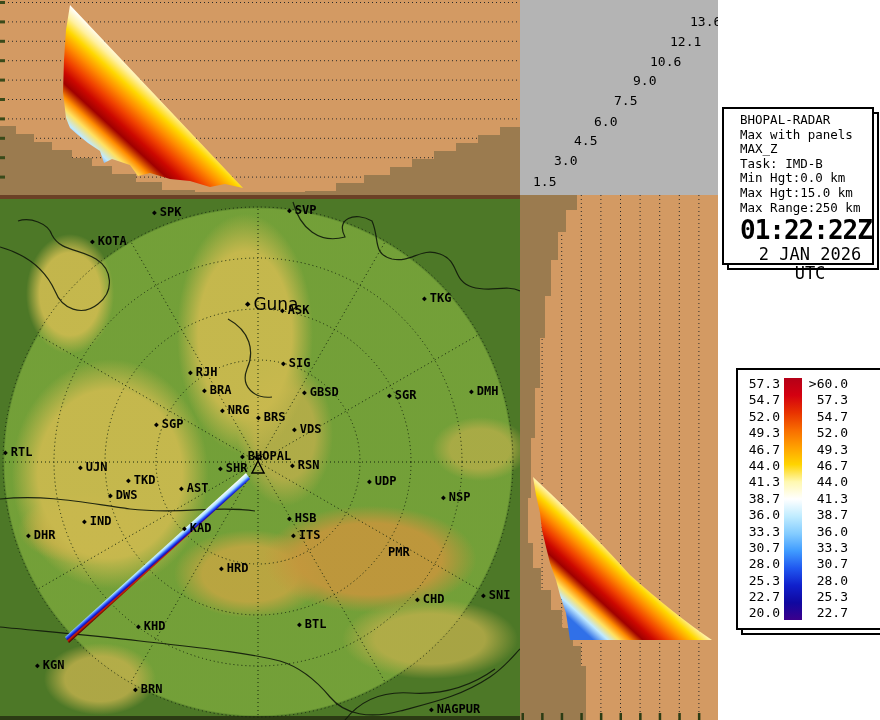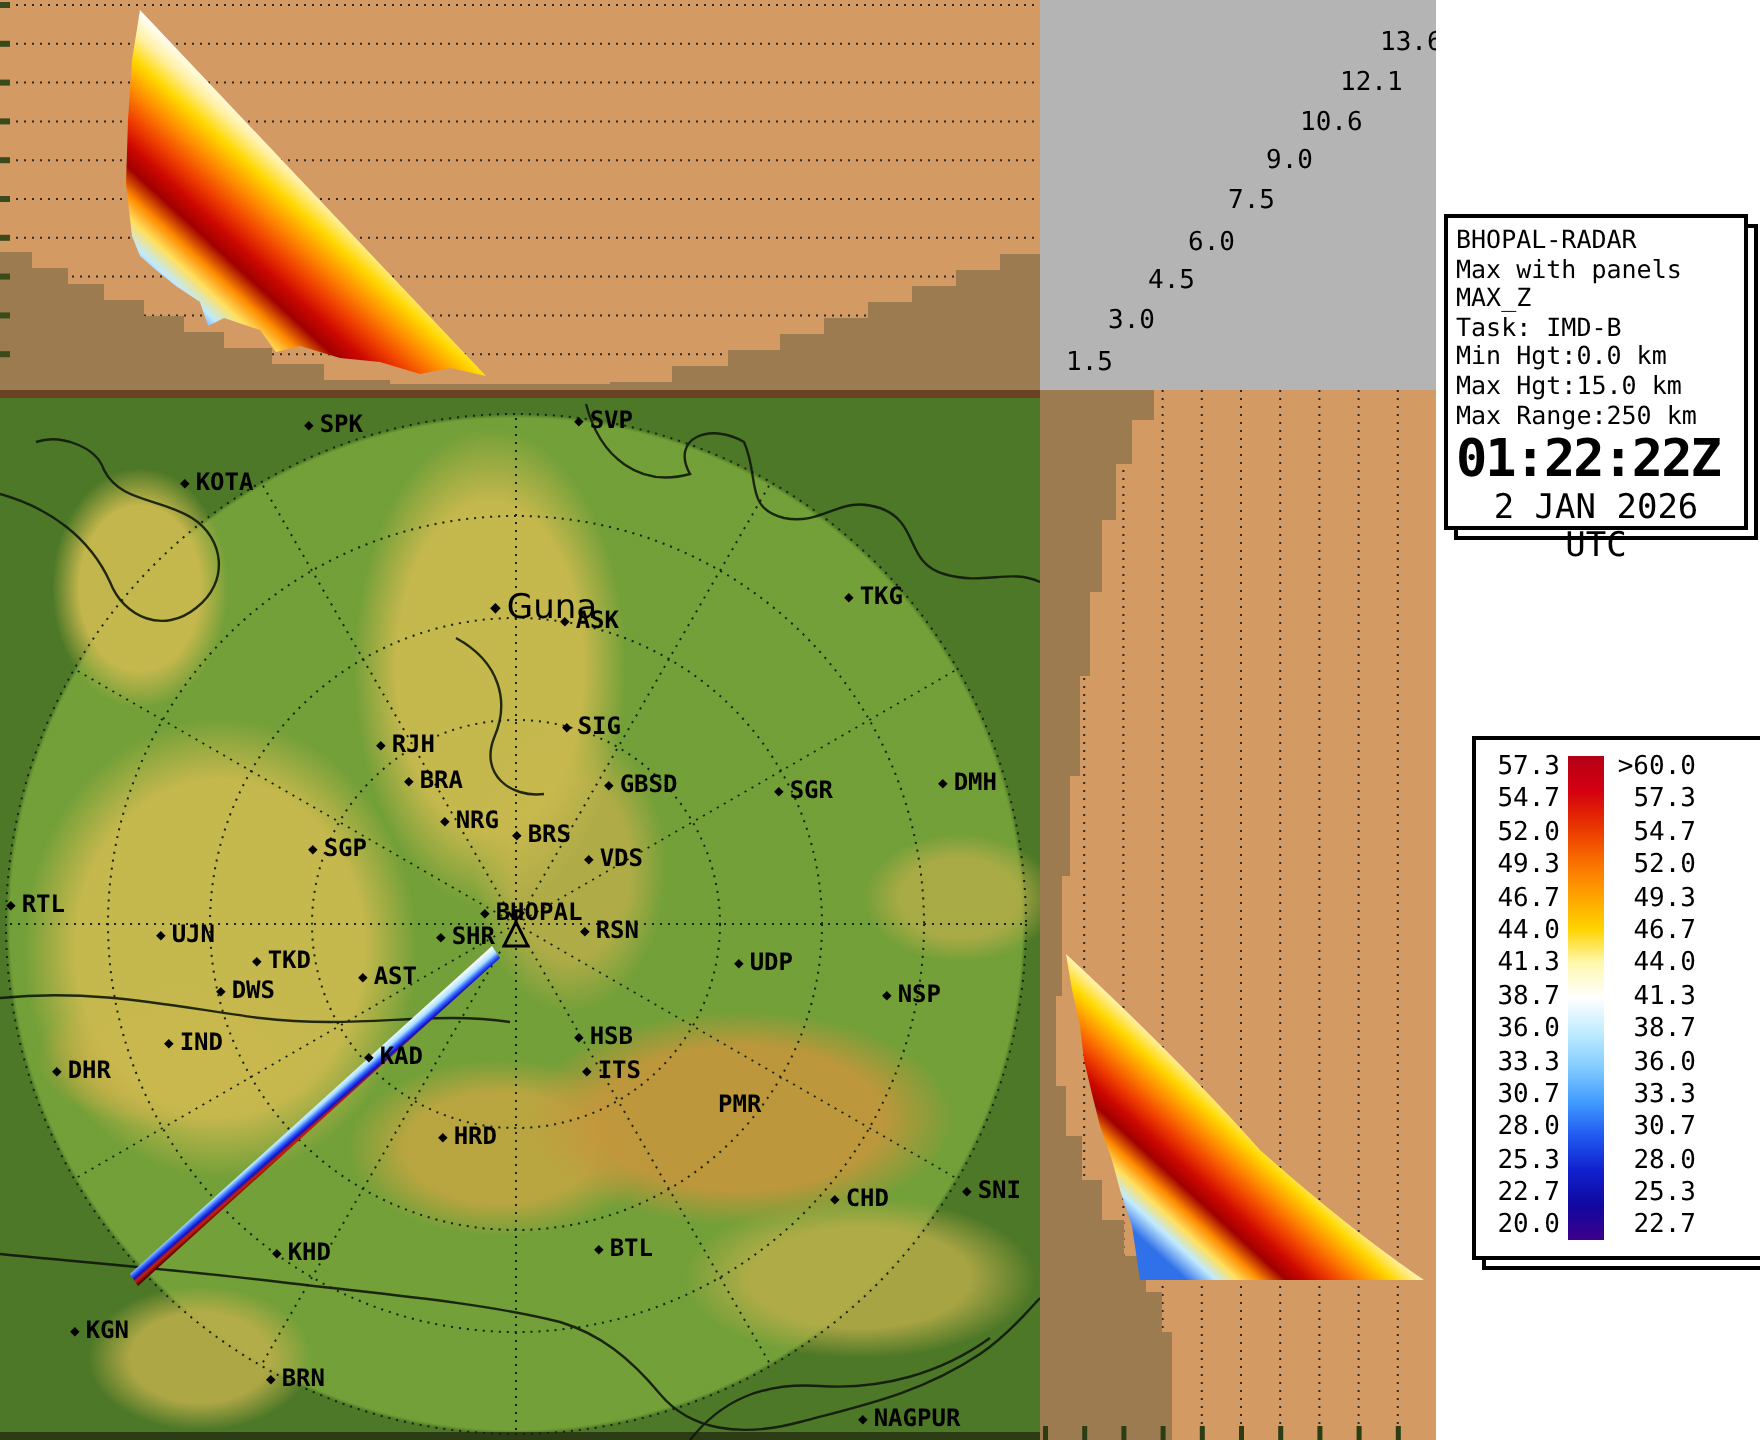--- a/index.html
+++ b/index.html
@@ -37,21 +37,21 @@
   .station .dm{font-size:8px;margin-right:3px;}
   .station.large{font:normal 17px "DejaVu Sans",sans-serif;}
   .station.large .dm{font-size:7px;}
 
   
   .hlabel{position:absolute;font:13px "DejaVu Sans Mono",monospace;color:#000;}
 
   
   .dbox{position:absolute;background:#fff;border:2px solid #000;
         box-shadow:5px 5px 0 -2px #fff,5px 5px 0 0 #000;}
-  #info-box{left:722px;top:107px;width:152px;height:158px;padding:4px 0 0 4px;box-sizing:border-box;}
+  #info-box{left:722px;top:107px;width:152px;height:158px;padding:4px 0 0 16px;box-sizing:border-box;}
   #info-box .iline{font:12.5px "DejaVu Sans Mono",monospace;line-height:14.6px;white-space:pre;}
   #info-box .btime{font:bold 26px "DejaVu Sans Mono",monospace;line-height:30px;letter-spacing:-1px;}
   #info-box .bdate{font:17px "DejaVu Sans Mono",monospace;line-height:19px;text-align:center;width:140px;}
 
   #ist-block{left:730px;top:272px;width:150px;}
   #ist-block div{font:14px "DejaVu Sans Mono",monospace;line-height:24px;letter-spacing:1px;color:#111;}
 
   #legend-box{left:736px;top:368px;width:124px;height:258px;padding-left:48px;}
   .lg-col{position:absolute;top:6px;}
   .lg-col div{height:16.4px;font:13px "DejaVu Sans Mono",monospace;text-align:right;color:#000;}
@@ -292,21 +292,21 @@
       <span>KAD</span>
     </div>
     <div class="station" style="left: 26px; top: 330px;">
       <span class="dm">◆</span>
       <span>DHR</span>
     </div>
     <div class="station" style="left: 291px; top: 330px;">
       <span class="dm">◆</span>
       <span>ITS</span>
     </div>
-    <div class="station" style="left: 359px; top: 347px;">
+    <div class="station" style="left: 388px; top: 347px;">
       <span>PMR</span>
     </div>
     <div class="station" style="left: 219px; top: 363px;">
       <span class="dm">◆</span>
       <span>HRD</span>
     </div>
     <div class="station" style="left: 481px; top: 390px;">
       <span class="dm">◆</span>
       <span>SNI</span>
     </div>

